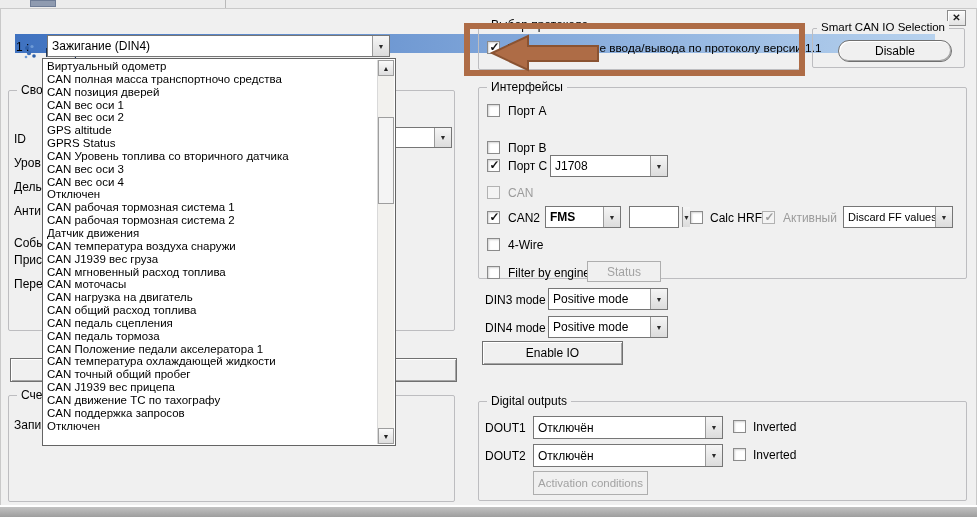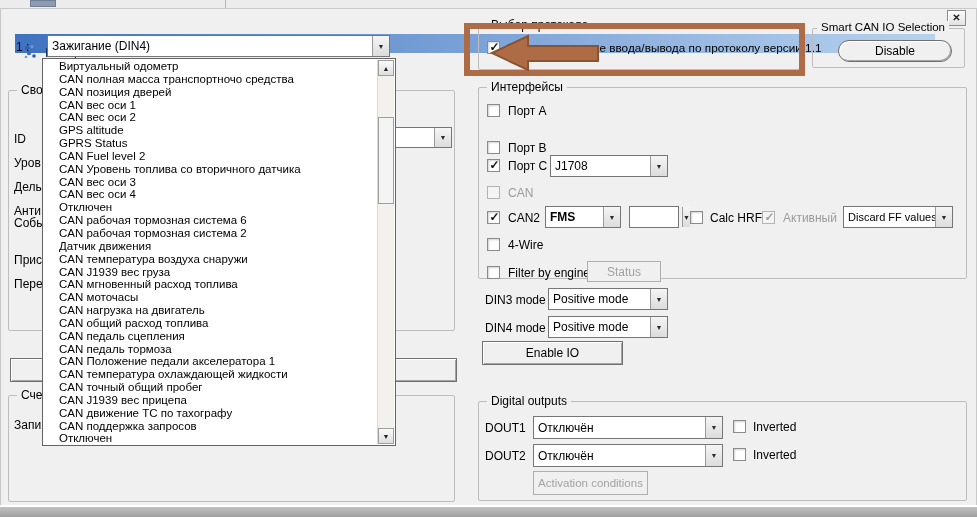--- a/index.html
+++ b/index.html
@@ -47,21 +47,21 @@
   
   .pbtn { position:absolute; background:#f0f0f0; border:1px solid #707070;
           box-shadow:inset 1px 1px 0 #ffffff, inset -1px -1px 0 #a5a5a5;
           font-size:12px; color:#000; display:flex; align-items:center; justify-content:center; cursor:default; }
   .pbtn.dis { color:#a2a2a2; border-color:#aeaeae; box-shadow:none; }
 
   
   .ddlist { position:absolute; left:42px; top:58px; width:354px; height:388px; background:#ffffff;
             border:1px solid #646464; z-index:30; }
   .dditems { position:absolute; left:1px; top:1px; right:19px; bottom:1px; display:grid; grid-auto-rows:12.85px; overflow:hidden; }
-  .list-item { font-size:11.5px; line-height:12.8px; padding-left:15px; white-space:nowrap; overflow:hidden; color:#000; }
+  .list-item { font-size:11.5px; line-height:12.8px; padding-left:3px; white-space:nowrap; overflow:hidden; color:#000; }
   .sb { position:absolute; top:1px; right:1px; bottom:1px; width:17px; background:#f2f1ee; border-left:1px solid #d9d9d9; }
   .sb-btn { position:absolute; left:0; width:16px; height:16px; background:linear-gradient(#fafafa,#dedede);
             border:1px solid #9e9e9e; display:flex; align-items:center; justify-content:center; }
   .sb-up { top:0; } .sb-up::after { content:"▲"; font-size:7px; color:#222; }
   .sb-down { bottom:0; } .sb-down::after { content:"▼"; font-size:7px; color:#222; }
   .sb-thumb { position:absolute; left:0; top:57px; width:16px; height:87px; background:#f4f4f4;
               border:1px solid #9e9e9e; }
 
   
   .anno-rect { position:absolute; left:464px; top:23px; width:341px; height:53px; border:6px solid #ae6c46; z-index:40; pointer-events:none; }
@@ -93,21 +93,21 @@
   </div>
   <div class="close-btn">✕</div>
 
   <div class="group" style="left:8px; top:90px; width:447px; height:241px;">
     <span class="cap">Свой</span>
   </div>
   <span class="lbl" style="left:14px; top:132px;">ID</span>
   <span class="lbl" style="left:14px; top:156px;">Уров</span>
   <span class="lbl" style="left:14px; top:180px;">Дель</span>
   <span class="lbl" style="left:14px; top:204px;">Анти</span>
-  <span class="lbl" style="left:14px; top:216px;">Собы</span>
+  <span class="lbl" style="left:14px; top:236px;">Собы</span>
   <span class="lbl" style="left:14px; top:253px;">Прис</span>
   <span class="lbl" style="left:14px; top:277px;">Пере</span>
   <div class="combo" style="left:340px; top:127px; width:112px; height:21px;">
     <span class="val"></span>
       <span class="btn"></span>
   </div>
   <div class="pbtn" style="left:10px; top:358px; width:447px; height:24px;"></div>
   <div class="group" style="left:8px; top:395px; width:447px; height:107px;">
     <span class="cap">Счет</span>
   </div>
@@ -121,26 +121,25 @@
 
   <div class="ddlist">
     <div class="dditems">
         <div class="list-item">Виртуальный одометр</div>
         <div class="list-item">CAN полная масса транспортночо средства</div>
         <div class="list-item">CAN позиция дверей</div>
         <div class="list-item">CAN вес оси 1</div>
         <div class="list-item">CAN вес оси 2</div>
         <div class="list-item">GPS altitude</div>
         <div class="list-item">GPRS Status</div>
-        <div class="list-item">CAN Fuel level 2</div>
         <div class="list-item">CAN Уровень топлива со вторичного датчика</div>
         <div class="list-item">CAN вес оси 3</div>
         <div class="list-item">CAN вес оси 4</div>
         <div class="list-item">Отключен</div>
-        <div class="list-item">CAN рабочая тормозная система 6</div>
+        <div class="list-item">CAN рабочая тормозная система 1</div>
         <div class="list-item">CAN рабочая тормозная система 2</div>
         <div class="list-item">Датчик движения</div>
         <div class="list-item">CAN температура воздуха снаружи</div>
         <div class="list-item">CAN J1939 вес груза</div>
         <div class="list-item">CAN мгновенный расход топлива</div>
         <div class="list-item">CAN моточасы</div>
         <div class="list-item">CAN нагрузка на двигатель</div>
         <div class="list-item">CAN общий расход топлива</div>
         <div class="list-item">CAN педаль сцепления</div>
         <div class="list-item">CAN педаль тормоза</div>

